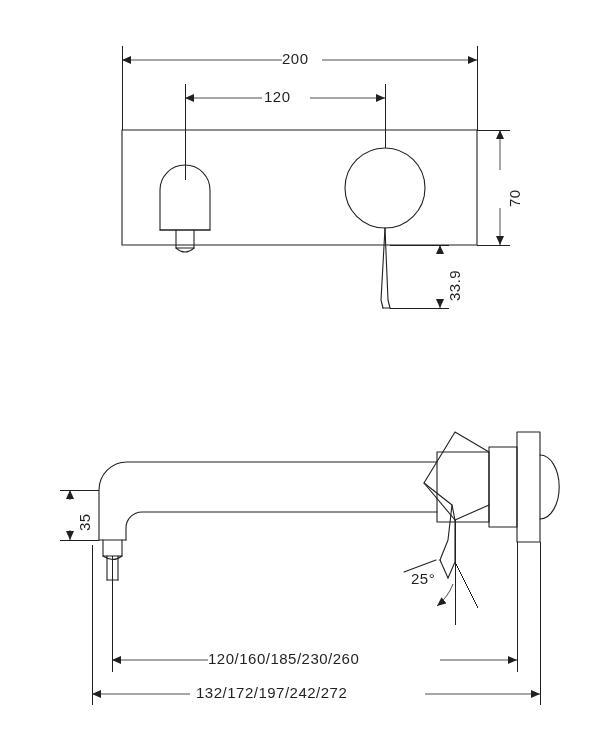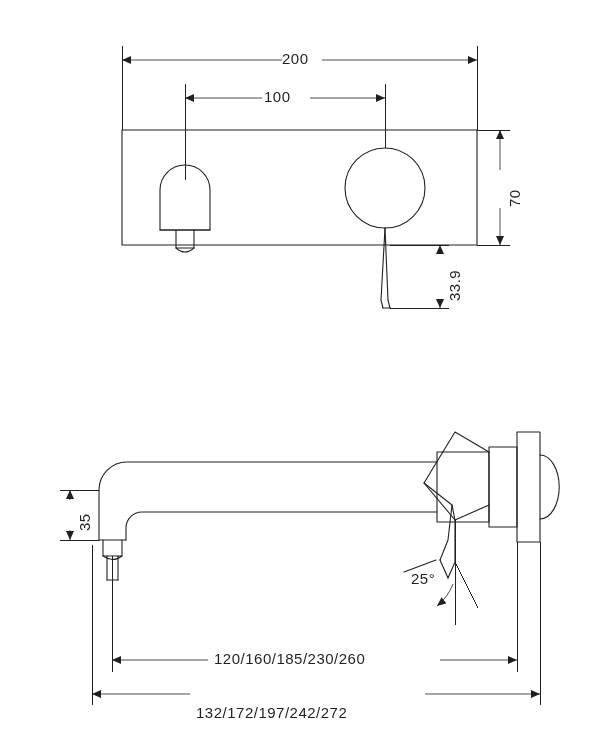--- a/index.html
+++ b/index.html
@@ -172,27 +172,27 @@
 
       <line x1="92" y1="694" x2="190" y2="694" marker-start="url(#arrL)"></line>
       <line x1="425" y1="694" x2="540" y2="694" marker-end="url(#arrR)"></line>
 
       <path class="ln-thin" d="M437,606 a52,52 0 0 0 16,-22" marker-start="url(#arrL)"></path>
     </g>
   </svg>
 
   <div class="dim-label" style="left:282px; top:50px;">200</div>
 
-  <div class="dim-label" style="left:264px; top:88px;">100</div>
+  <div class="dim-label" style="left:264px; top:88px;">120</div>
 
   <div class="dim-label vert" style="left:506px; top:207px;">70</div>
 
   <div class="dim-label vert" style="left:446px; top:301px;">33.9</div>
 
   <div class="dim-label vert" style="left:76px; top:531px;">35</div>
 
   <div class="dim-label" style="left:411px; top:570px;">25°</div>
 
-  <div class="dim-label" style="left:214px; top:650px;">120/160/185/230/260</div>
+  <div class="dim-label" style="left:208px; top:650px;">120/160/185/230/260</div>
 
-  <div class="dim-label" style="left:196px; top:704px;">132/172/197/242/272</div>
+  <div class="dim-label" style="left:196px; top:684px;">132/172/197/242/272</div>
 
 </div>
 
 </body></html>

